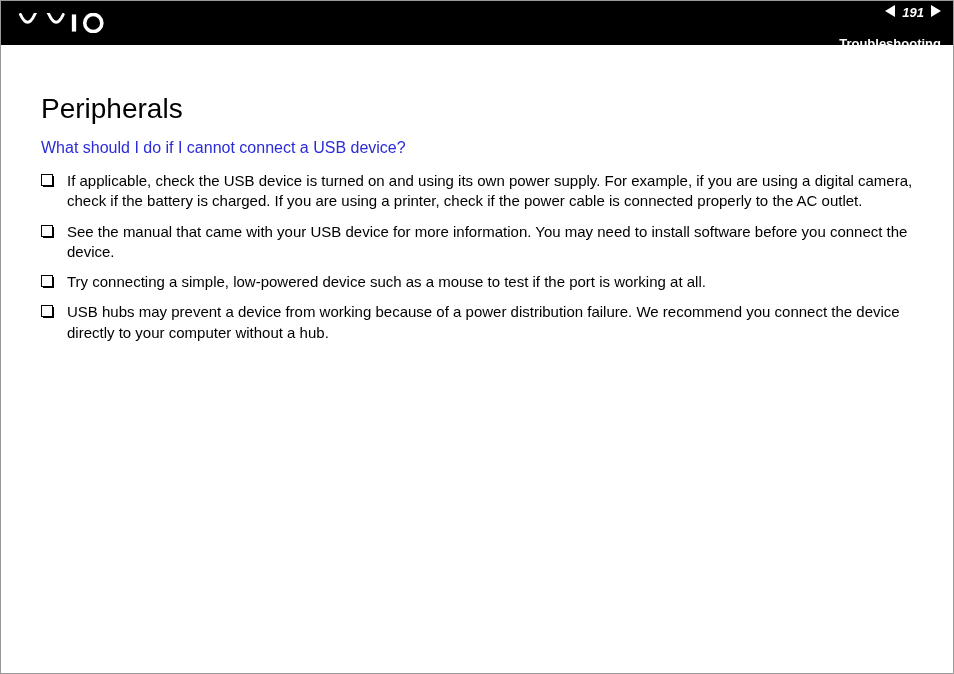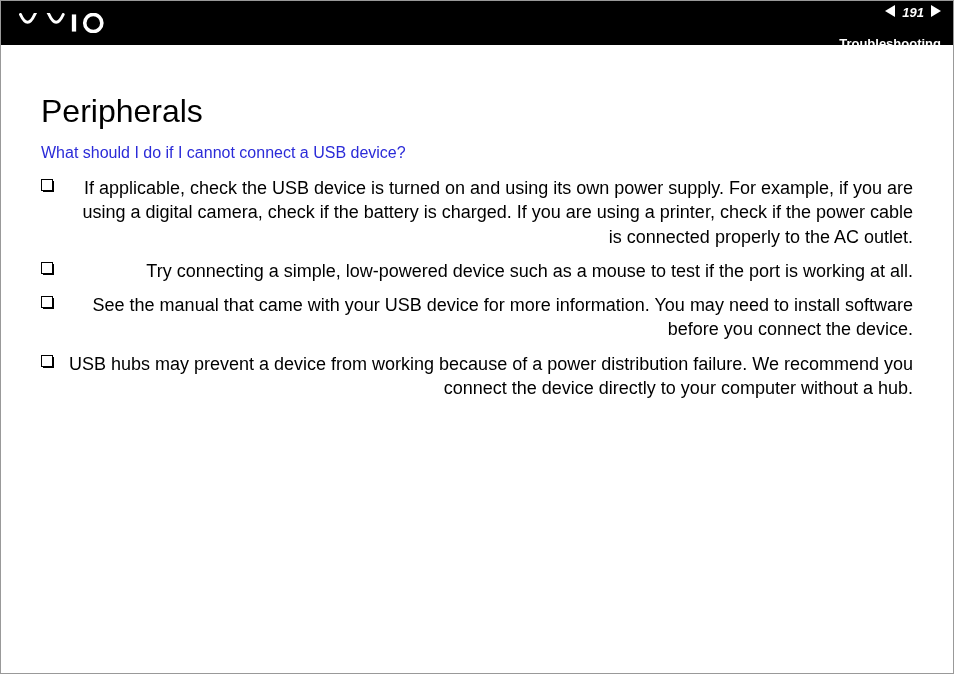--- a/index.html
+++ b/index.html
@@ -67,42 +67,41 @@
     }
     .section-label {
       font-size: 13px;
       font-weight: bold;
       margin-top: 16px;
     }
     .content {
       padding: 48px 40px 20px 40px;
     }
     .page-title {
-      font-size: 32px;
+      font-size: 28px;
       font-weight: normal;
       color: #000;
       margin-bottom: 14px;
     }
     .subheading {
       font-size: 16px;
       color: #2b2bd8;
       font-weight: normal;
       margin-bottom: 14px;
     }
     .bullet-list {
       list-style: none;
     }
     .bullet-item {
       display: flex;
       align-items: flex-start;
       margin-bottom: 10px;
-      font-size: 18px;
+      font-size: 15px;
       line-height: 1.35;
       color: #000;
-      text-align: right;
     }
     .bullet-marker {
       flex: 0 0 auto;
       width: 12px;
       height: 12px;
       margin-top: 3px;
       margin-right: 14px;
       position: relative;
     }
     .bullet-marker::before {
@@ -153,24 +152,24 @@
 <div class="content">
   <h1 class="page-title">Peripherals</h1>
   <h2 class="subheading">What should I do if I cannot connect a USB device?</h2>
   <ul class="bullet-list">
     <li class="bullet-item">
       <span class="bullet-marker"></span>
       <span class="bullet-text">If applicable, check the USB device is turned on and using its own power supply. For example, if you are using a digital camera, check if the battery is charged. If you are using a printer, check if the power cable is connected properly to the AC outlet.</span>
     </li>
     <li class="bullet-item">
       <span class="bullet-marker"></span>
-      <span class="bullet-text">Try connecting a simple, low-powered device such as a mouse to test if the port is working at all.</span>
+      <span class="bullet-text">See the manual that came with your USB device for more information. You may need to install software before you connect the device.</span>
     </li>
     <li class="bullet-item">
       <span class="bullet-marker"></span>
-      <span class="bullet-text">See the manual that came with your USB device for more information. You may need to install software before you connect the device.</span>
+      <span class="bullet-text">Try connecting a simple, low-powered device such as a mouse to test if the port is working at all.</span>
     </li>
     <li class="bullet-item">
       <span class="bullet-marker"></span>
       <span class="bullet-text">USB hubs may prevent a device from working because of a power distribution failure. We recommend you connect the device directly to your computer without a hub.</span>
     </li>
   </ul>
 </div>
 
 </body></html>

